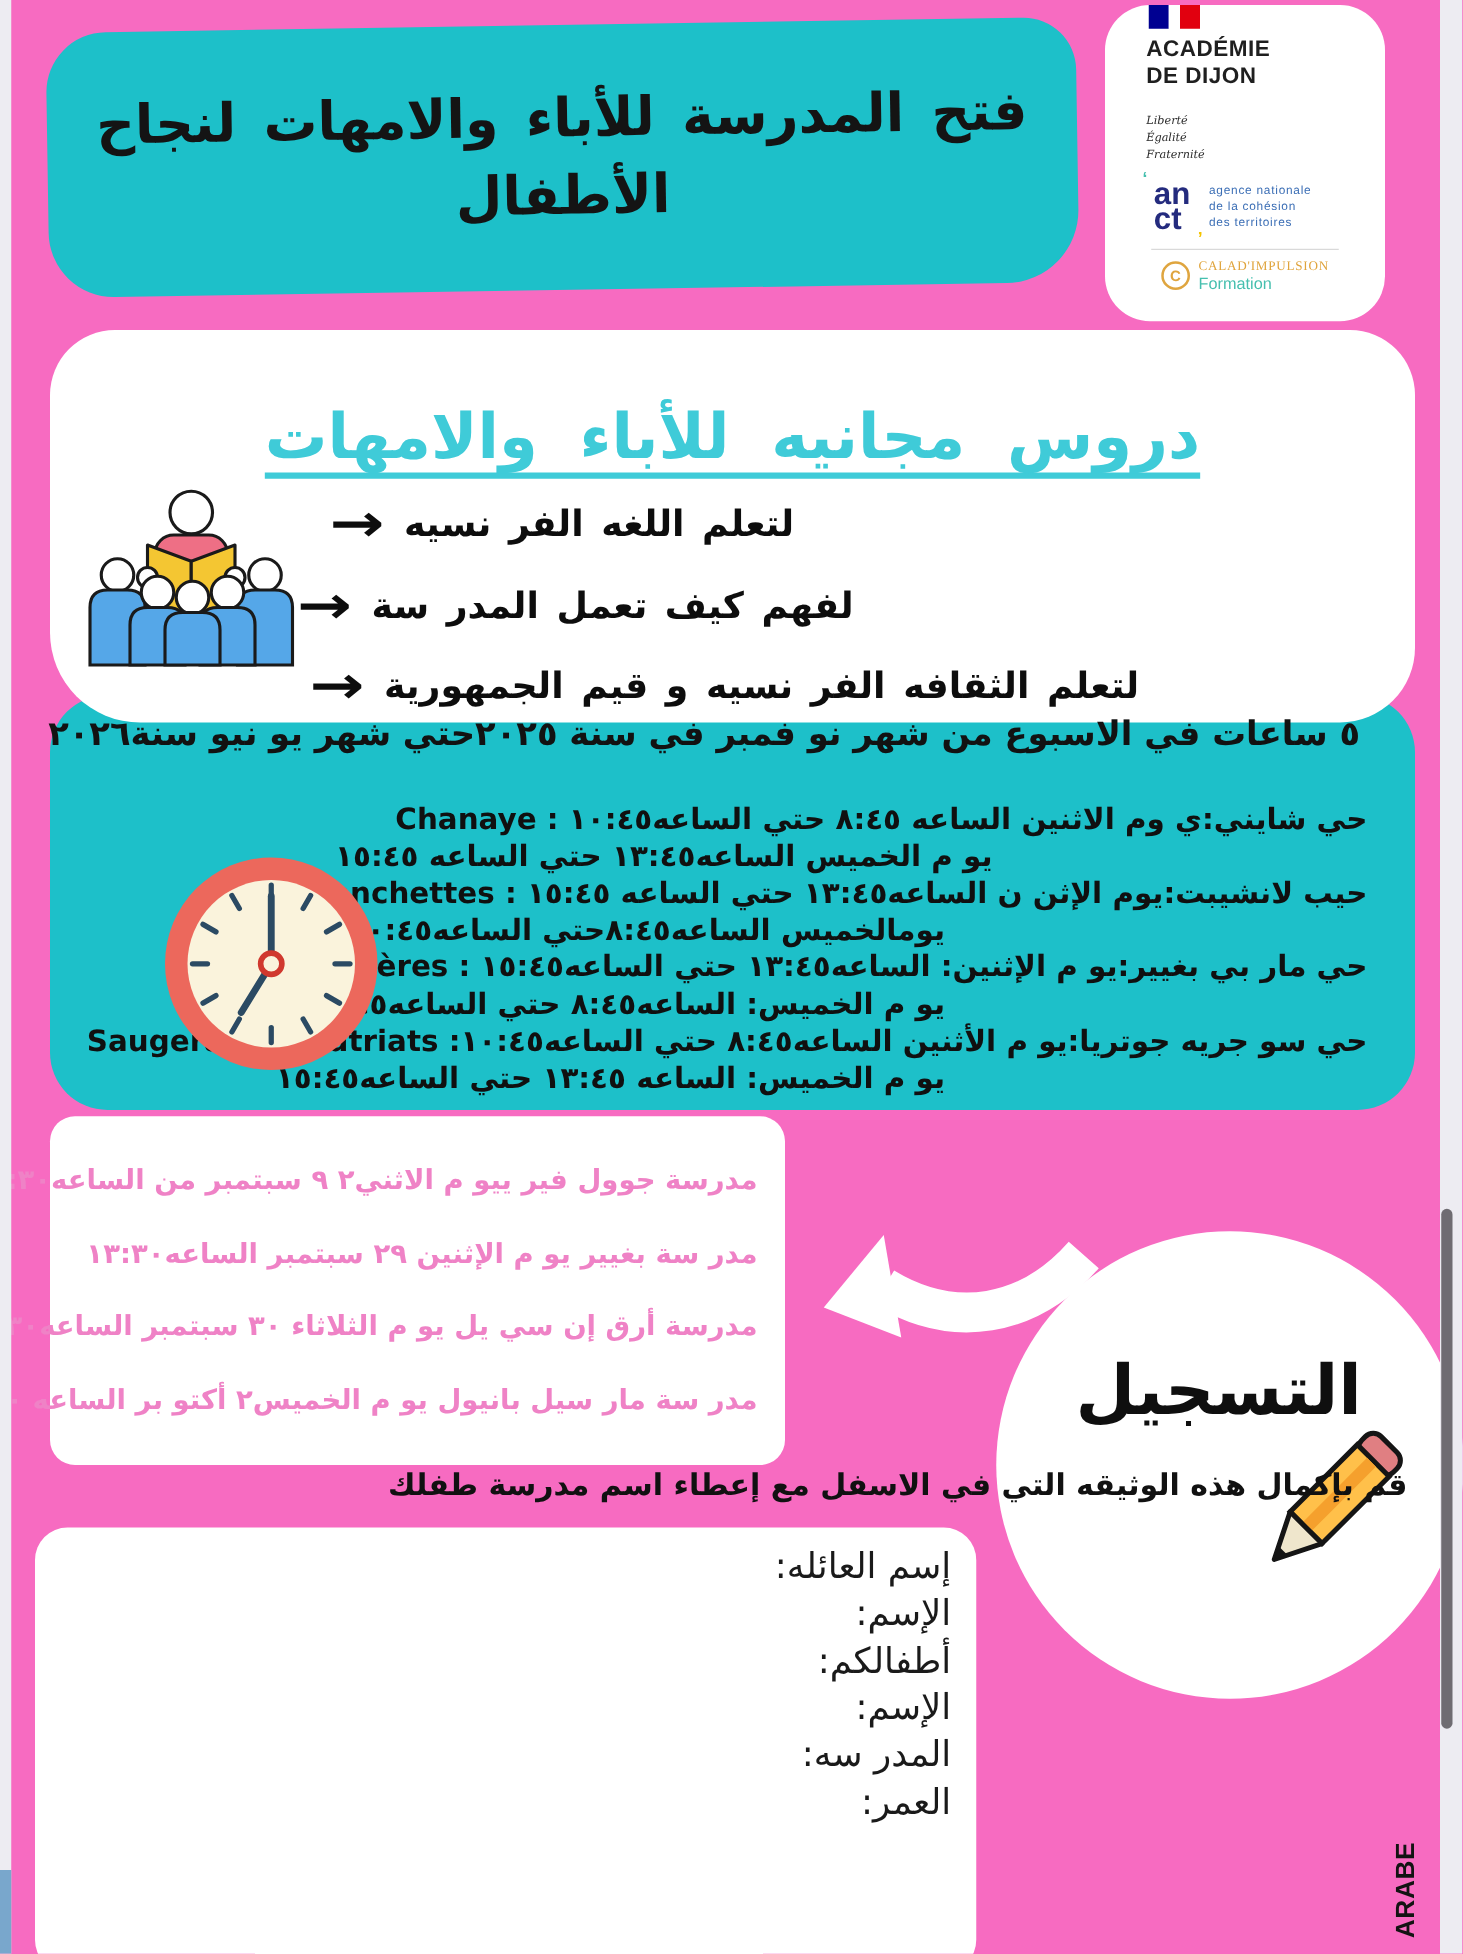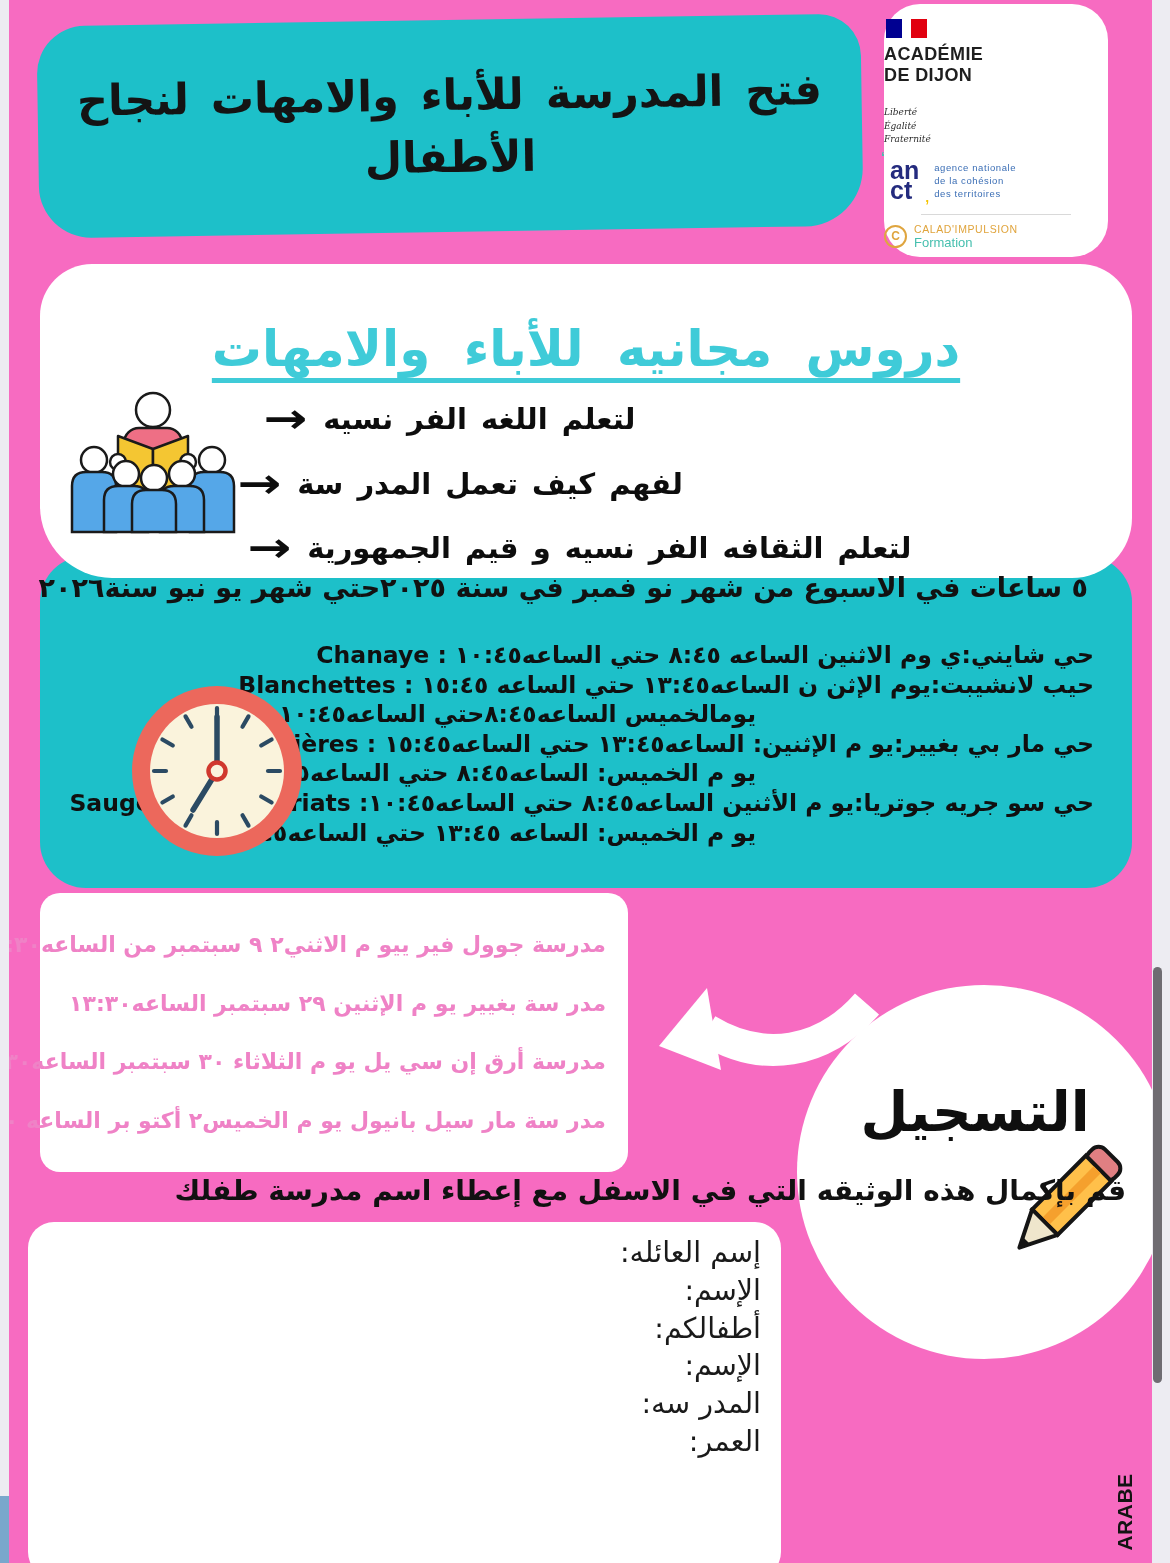--- a/index.html
+++ b/index.html
@@ -17,21 +17,21 @@
 
   
   .title-box { left:38px; top:20px; width:824px; height:212px; background:#1DC0C9;
     border-radius:48px 42px 58px 52px; transform:rotate(-0.9deg);
     display:flex; align-items:center; justify-content:center; text-align:center;
     padding:0 34px; z-index:2; }
   .title-box .t { font-size:43px; font-weight:700; color:#141414; line-height:1.45; word-spacing:7px; direction:rtl; }
 
   
   .logo-card { left:884px; top:4px; width:224px; height:253px; background:#fff; border-radius:36px;
-    z-index:3; display:flex; flex-direction:column; align-items:flex-start; padding-top:15px; }
+    z-index:3; display:flex; flex-direction:column; align-items:center; }
   .logo-inner { width:158px; display:flex; flex-direction:column; align-items:flex-start; }
   .flag { display:flex; height:19px; margin-bottom:6px; margin-left:2px; }
   .flag span { display:block; height:19px; }
   .flag .b { width:16px; background:#000091; }
   .flag .w { width:9px; background:#fff; }
   .flag .r { width:16px; background:#E1000F; }
   .acad { font-family:"Liberation Sans", sans-serif; font-size:18px; font-weight:800; color:#1f1f1f;
     line-height:1.18; letter-spacing:.4px; }
   .motto { font-family:"DejaVu Serif", serif; font-style:italic; font-size:9px; color:#2b2b2b;
     line-height:1.5; margin-top:20px; }
@@ -41,21 +41,21 @@
   .anct-abbr .q1, .anct-abbr .q2 { position:absolute; font-size:14px; font-weight:800; }
   .anct-abbr .q1 { color:#45BFAE; left:-3px; top:-4px; }
   .anct-abbr .q2 { color:#F5C400; right:-4px; bottom:-6px; }
   .anct-desc { font-family:"Liberation Sans", sans-serif; font-size:9.5px; color:#3B6EB5;
     line-height:1.4; letter-spacing:.6px; }
   .divider { width:150px; height:1px; background:#d9d9d9; margin:9px auto 8px auto; }
   .calad-row { display:flex; align-items:center; gap:7px; }
   .calad-icon { width:23px; height:23px; border:2px solid #DFA53F; border-radius:50%;
     color:#DFA53F; font-family:"Liberation Sans", sans-serif; font-size:12px; font-weight:700;
     display:flex; align-items:center; justify-content:center; }
-  .calad-name { font-family:Liberation Sans, sans-serif; font-size:10.5px; color:#E0A43C; letter-spacing:.6px; }
+  .calad-name { font-family:Liberation Serif, serif; font-size:10.5px; color:#E0A43C; letter-spacing:.6px; }
   .calad-sub  { font-family:"Liberation Sans", sans-serif; font-size:13px; color:#45BFAE; }
 
   
   .courses-box { left:40px; top:264px; width:1092px; height:314px; background:#fff;
     border-radius:52px 52px 60px 72px; z-index:2; }
   .courses-heading { left:40px; top:288px; width:1092px; text-align:center; direction:rtl;
     font-size:50px; font-weight:700; color:#3FCBD8; word-spacing:16px;
     text-decoration:underline; text-decoration-thickness:5px; text-underline-offset:12px; z-index:3;margin-top:32px; }
   .bullet-row { display:flex; align-items:center; gap:20px; z-index:3; }
   .bullet-row .arr { font-size:42px; font-weight:700; color:#0d0d0d; transform:scaleX(1.25); line-height:1; }
@@ -80,21 +80,21 @@
     z-index:3; display:flex; flex-direction:column; justify-content:space-evenly; padding:6px 22px; }
   .meet-line { direction:rtl; text-align:right; font-size:22px; font-weight:700; color:#EF82C6; white-space:nowrap; }
 
   
   .reg-circle { left:797px; top:985px; width:374px; height:374px; border-radius:50%; background:#fff; z-index:4; }
   .reg-title { left:840px; top:1080px; width:270px; text-align:center; direction:rtl;
     font-size:55px; font-weight:800; color:#0f0f0f; z-index:6; }
   .pencil-svg { left:988px; top:1132px; z-index:6; }
   .arrow-svg { left:645px; top:966px; z-index:5; }
   .instruction { top:1174px; right:44px; direction:rtl; white-space:nowrap;
-    font-size:28px; font-weight:800; color:#111; z-index:7;margin-left:42px; }
+    font-size:24px; font-weight:800; color:#111; z-index:7;margin-left:42px; }
 
   
   .form-box { left:28px; top:1222px; width:753px; height:356px; background:#fff; border-radius:26px;
     z-index:5; padding:12px 20px 0 20px; direction:rtl; }
   .form-field { text-align:right; font-size:28.5px; font-weight:400; color:#1a1a1a; line-height:37.8px; }
 
   .arabe-label { left:1092px; top:1498px; width:66px; height:28px; transform:rotate(-90deg);
     display:flex; align-items:center; justify-content:center; z-index:6;
     font-family:"Liberation Sans", sans-serif; font-size:21px; font-weight:700; color:#131313; letter-spacing:.5px; }
 </style>
@@ -178,20 +178,21 @@
     <circle cx="96" cy="92" r="13" fill="#fff"></circle>
     <path d="M74 146 L74 118 Q74 104 88 104 L104 104 Q118 104 118 118 L118 146 Z" fill="#55A7E8"></path>
   </g>
 </svg>
 
 <div class="abs sched-box"></div>
 <div class="abs duration">٥ ساعات في الاسبوع من شهر نو فمبر في سنة ٢٠٢٥حتي شهر يو نيو سنة٢٠٢٦</div>
 
 <div class="abs sched-lines">
   <div class="sched-line">حي شايني:ي وم الاثنين الساعه ٨:٤٥ حتي الساعه١٠:٤٥ : Chanaye</div>
+  <div class="sched-line ind-sm">يو م الخميس الساعه١٣:٤٥ حتي الساعه ١٥:٤٥</div>
   <div class="sched-line">حيب لانشيبت:يوم الإثن ن الساعه١٣:٤٥ حتي الساعه ١٥:٤٥ : Blanchettes</div>
   <div class="sched-line ind-lg">يومالخميس الساعه٨:٤٥حتي الساعه١٠:٤٥</div>
   <div class="sched-line">حي مار بي بغيير:يو م الإثنين: الساعه١٣:٤٥ حتي الساعه١٥:٤٥ : Marbé-Perrières</div>
   <div class="sched-line ind-lg">يو م الخميس: الساعه٨:٤٥ حتي الساعه١٠:٤٥</div>
   <div class="sched-line">حي سو جريه جوتريا:يو م الأثنين الساعه٨:٤٥ حتي الساعه١٠:٤٥: Saugeraies-Gautriats</div>
   <div class="sched-line ind-lg">يو م الخميس: الساعه ١٣:٤٥ حتي الساعه١٥:٤٥</div>
 </div>
 
 <svg class="abs clock-svg" width="174" height="174" viewBox="0 0 174 174">
   <circle cx="87" cy="87" r="85" fill="#EC685C"></circle>

